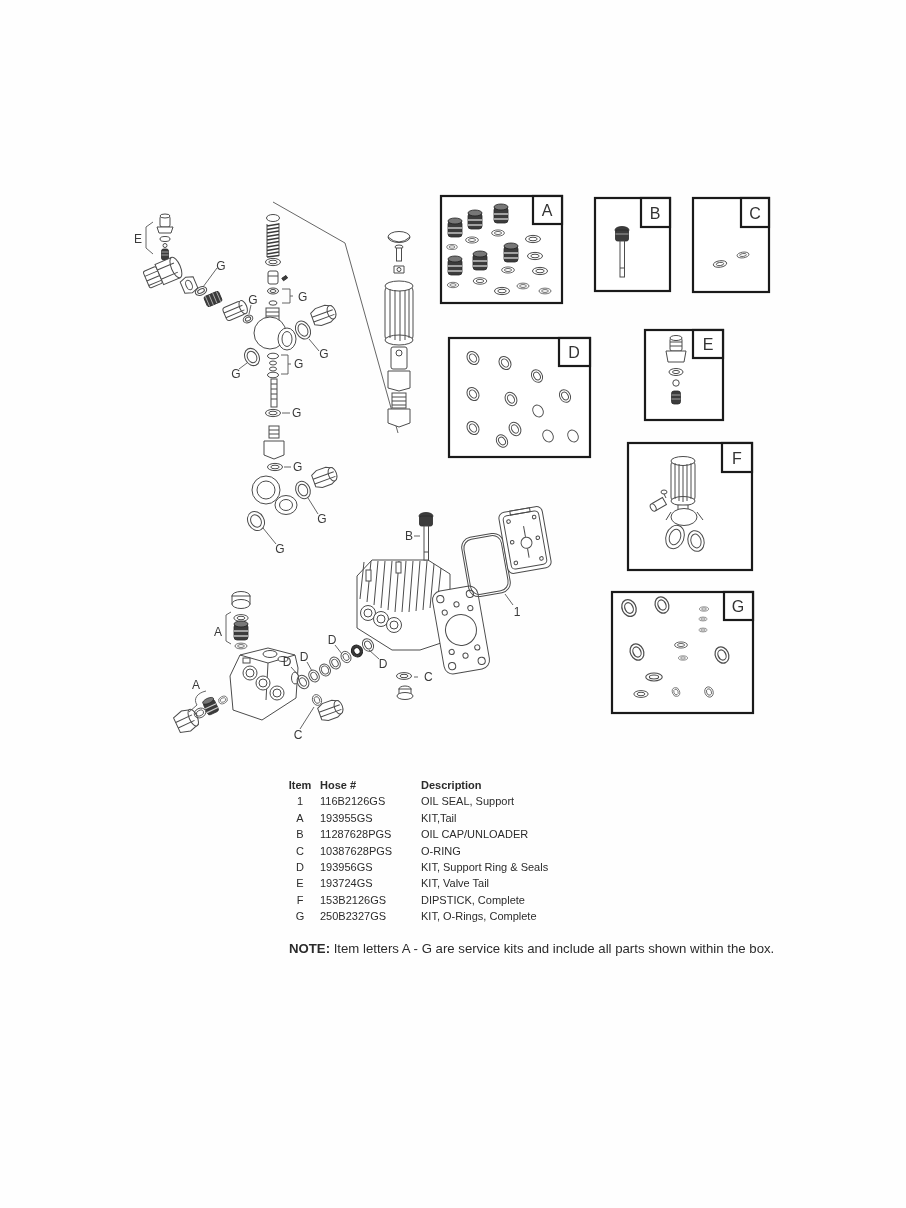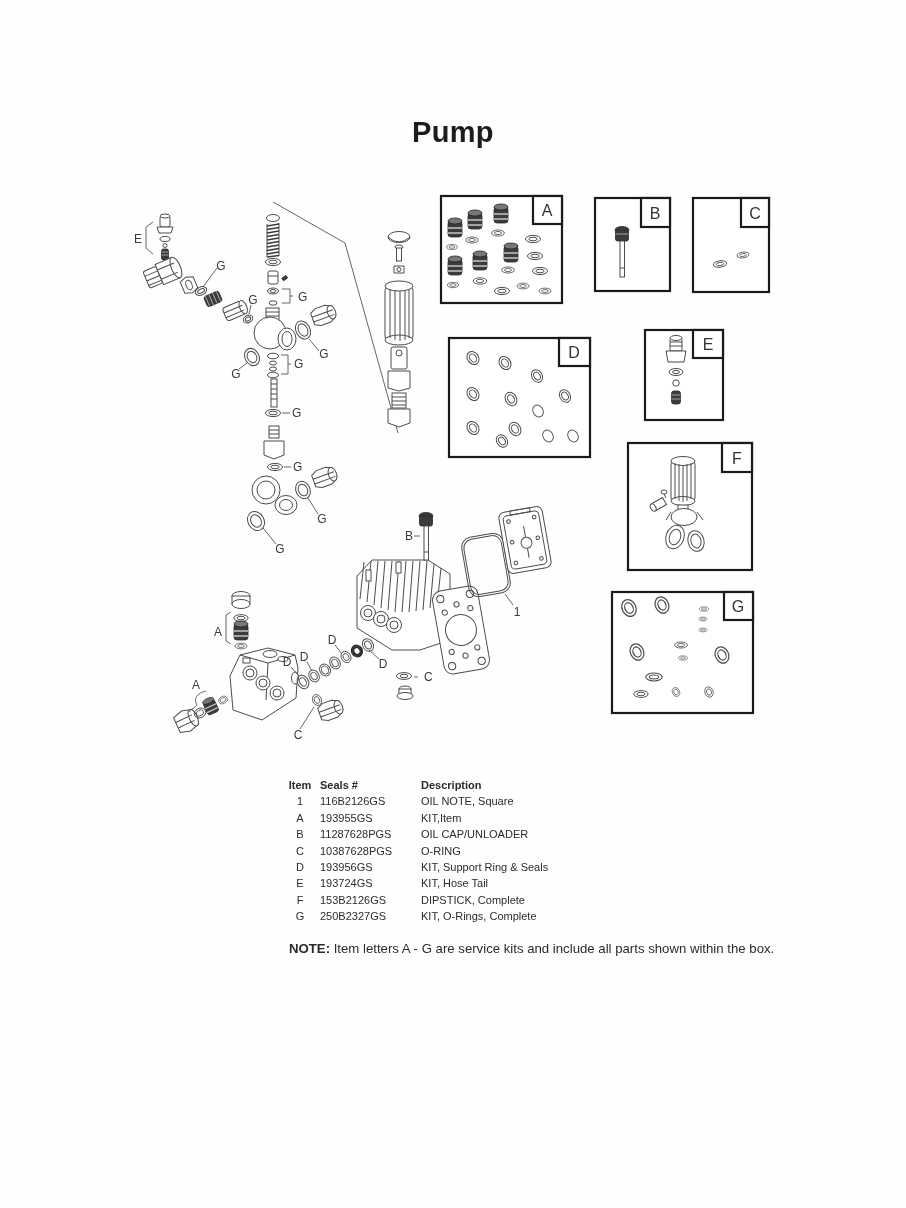--- a/index.html
+++ b/index.html
@@ -31,21 +31,20 @@
     position:absolute;left:269px;top:941px;width:500px;
     font-size:13.2px;color:#2b2b2b;white-space:nowrap;padding-left:20px;
   }
   .note .note-label{font-weight:bold;}
 </style>
 </head>
 <body>
 
 <div class="page">
 
-  <h1 class="title">Pump</h1>
 
   <svg class="diagram" width="906" height="770" viewBox="0 0 906 770">
     <defs>
       <g id="valve">
           <rect x="-7" y="-8" width="14" height="16" rx="3" class="dk"></rect>
           <ellipse cx="0" cy="-8" rx="7" ry="3" fill="#777" stroke="#222" stroke-width=".8"></ellipse>
           <line x1="-7" y1="-1" x2="7" y2="-1" stroke="#cfcfcf" stroke-width="1.4"></line>
           <line x1="-7" y1="4" x2="7" y2="4" stroke="#cfcfcf" stroke-width="1.4"></line>
         </g>
       <g id="oring" class="ln">
@@ -631,46 +630,46 @@
             <use href="#seal"></use>
           </g>
       </g>
       <rect x="724" y="592" width="29" height="28" class="bx"></rect>
       <text class="boxlabel" x="738" y="612" text-anchor="middle">G</text>
     </g>
   </svg>
 
   <div class="parts-table">
     <div class="hdr c-item">Item</div>
-    <div class="hdr">Seals #</div>
+    <div class="hdr">Hose #</div>
     <div class="hdr">Description</div>
 
     <div class="c-item">1</div>
     <div>116B2126GS</div>
-    <div>OIL NOTE, Square</div>
+    <div>OIL SEAL, Support</div>
 
     <div class="c-item">A</div>
     <div>193955GS</div>
-    <div>KIT,Item</div>
+    <div>KIT,Tail</div>
 
     <div class="c-item">B</div>
     <div>11287628PGS</div>
     <div>OIL CAP/UNLOADER</div>
 
     <div class="c-item">C</div>
     <div>10387628PGS</div>
     <div>O-RING</div>
 
     <div class="c-item">D</div>
     <div>193956GS</div>
     <div>KIT, Support Ring &amp; Seals</div>
 
     <div class="c-item">E</div>
     <div>193724GS</div>
-    <div>KIT, Hose Tail</div>
+    <div>KIT, Valve Tail</div>
 
     <div class="c-item">F</div>
     <div>153B2126GS</div>
     <div>DIPSTICK, Complete</div>
 
     <div class="c-item">G</div>
     <div>250B2327GS</div>
     <div>KIT, O-Rings, Complete</div>
   </div>
 

